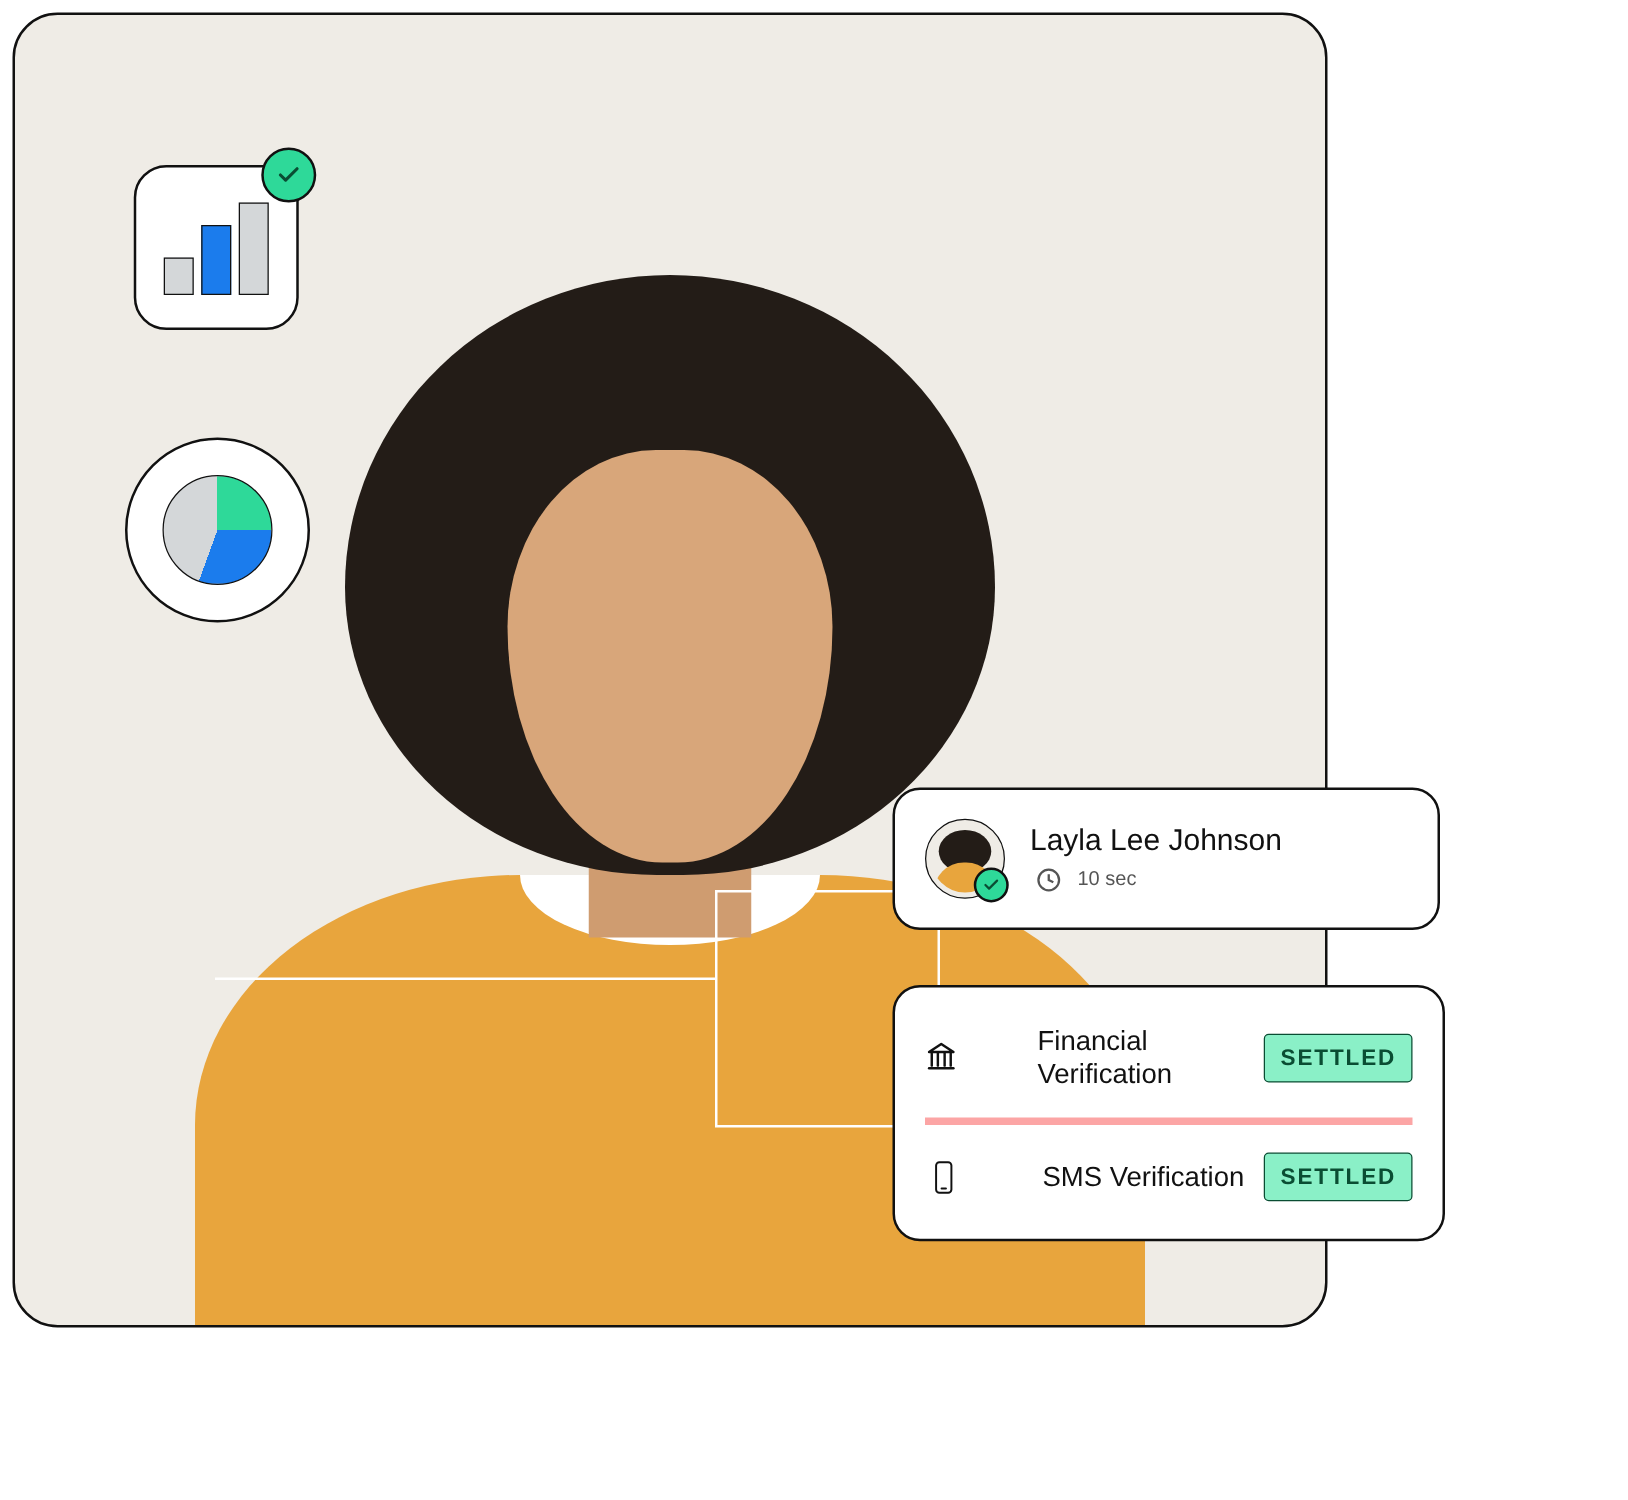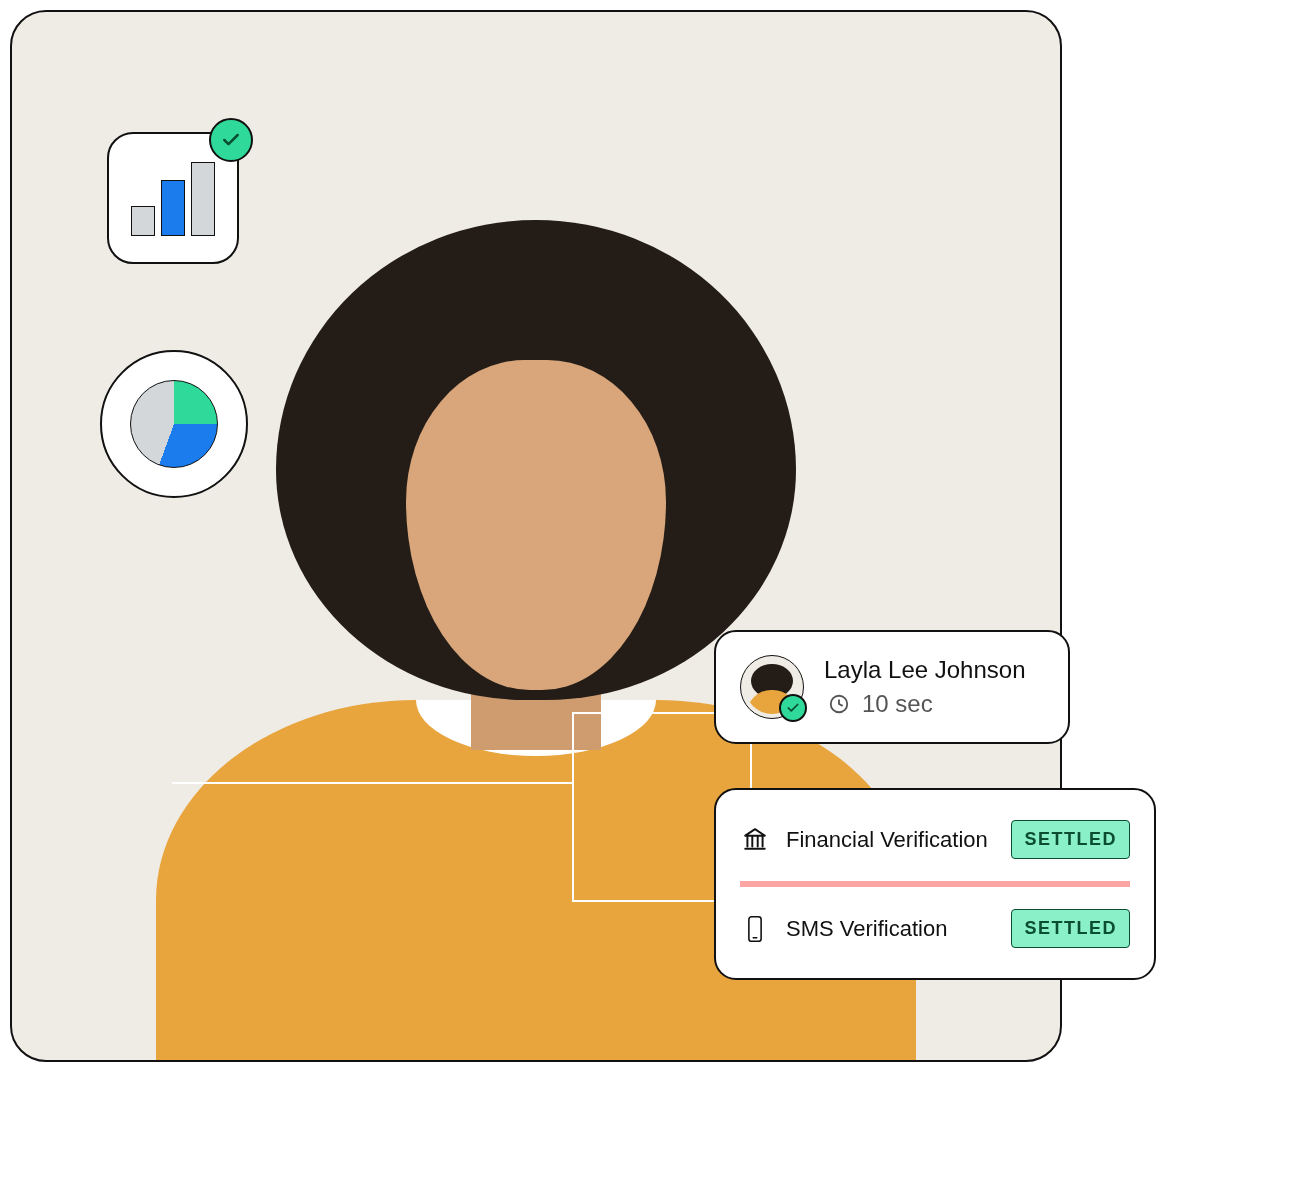--- a/index.html
+++ b/index.html
@@ -124,21 +124,21 @@
     position: absolute;
     top: 770px; left: 160px;
     width: 400px;
     border-top: 2px solid #fff;
   }
 
   
   .user-card {
     position: absolute;
     top: 630px; left: 714px;
-    width: 356px; height: 114px;
+    width: 438px; height: 114px;
     background: #fff;
     border: 2px solid #111;
     border-radius: 22px;
     display: flex;
     align-items: center;
     padding: 0 24px;
     gap: 20px;
   }
   .avatar {
     width: 64px; height: 64px; border-radius: 50%;
@@ -151,40 +151,40 @@
     position:absolute; inset:4px; border-radius:50%; overflow:hidden;
     background:#efece6;
   }
   .avatar-hair { position:absolute; top:4px; left:50%; transform:translateX(-50%); width:42px; height:34px; background:#231c17; border-radius:50%;}
   .avatar-shirt{ position:absolute; bottom:-4px; left:50%; transform:translateX(-50%); width:50px; height:28px; background:#e8a53d; border-radius:24px 24px 0 0;}
   .avatar .check-badge { width: 28px; height: 28px; bottom: -4px; right: -4px; }
   .avatar .check-badge svg { width: 14px; height: 14px; }
 
   .user-meta { display:flex; flex-direction:column; gap:6px; }
   .user-name { font-size: 24px; font-weight: 500; color:#111; }
-  .user-time { display:flex; align-items:center; gap:8px; color:#555; font-size: 24px; }
+  .user-time { display:flex; align-items:center; gap:8px; color:#555; font-size: 16px; }
 
   
   .verif-card {
     position: absolute;
     top: 788px; left: 714px;
     width: 442px;
     background: #fff;
     border: 2px solid #111;
     border-radius: 22px;
     padding: 8px 24px;
   }
   .verif-row {
     display:flex; align-items:center; justify-content:space-between;
     padding: 22px 0;
     gap: 14px;
   }
   .verif-row + .verif-row { border-top: 6px solid #fca5a5; }
   .verif-left { display:flex; align-items:center; gap:16px; }
-  .verif-label { font-size: 22px; color:#111; }
+  .verif-label { font-size: 22px; color:#111;margin-left:48px; }
   .status-pill {
     background:#8af0c7;
     border:1.5px solid #0a4d33;
     color:#0a4d33;
     font-size: 18px;
     letter-spacing: 1.5px;
     padding: 8px 12px;
     border-radius: 4px;
     font-weight: 600;
   }

